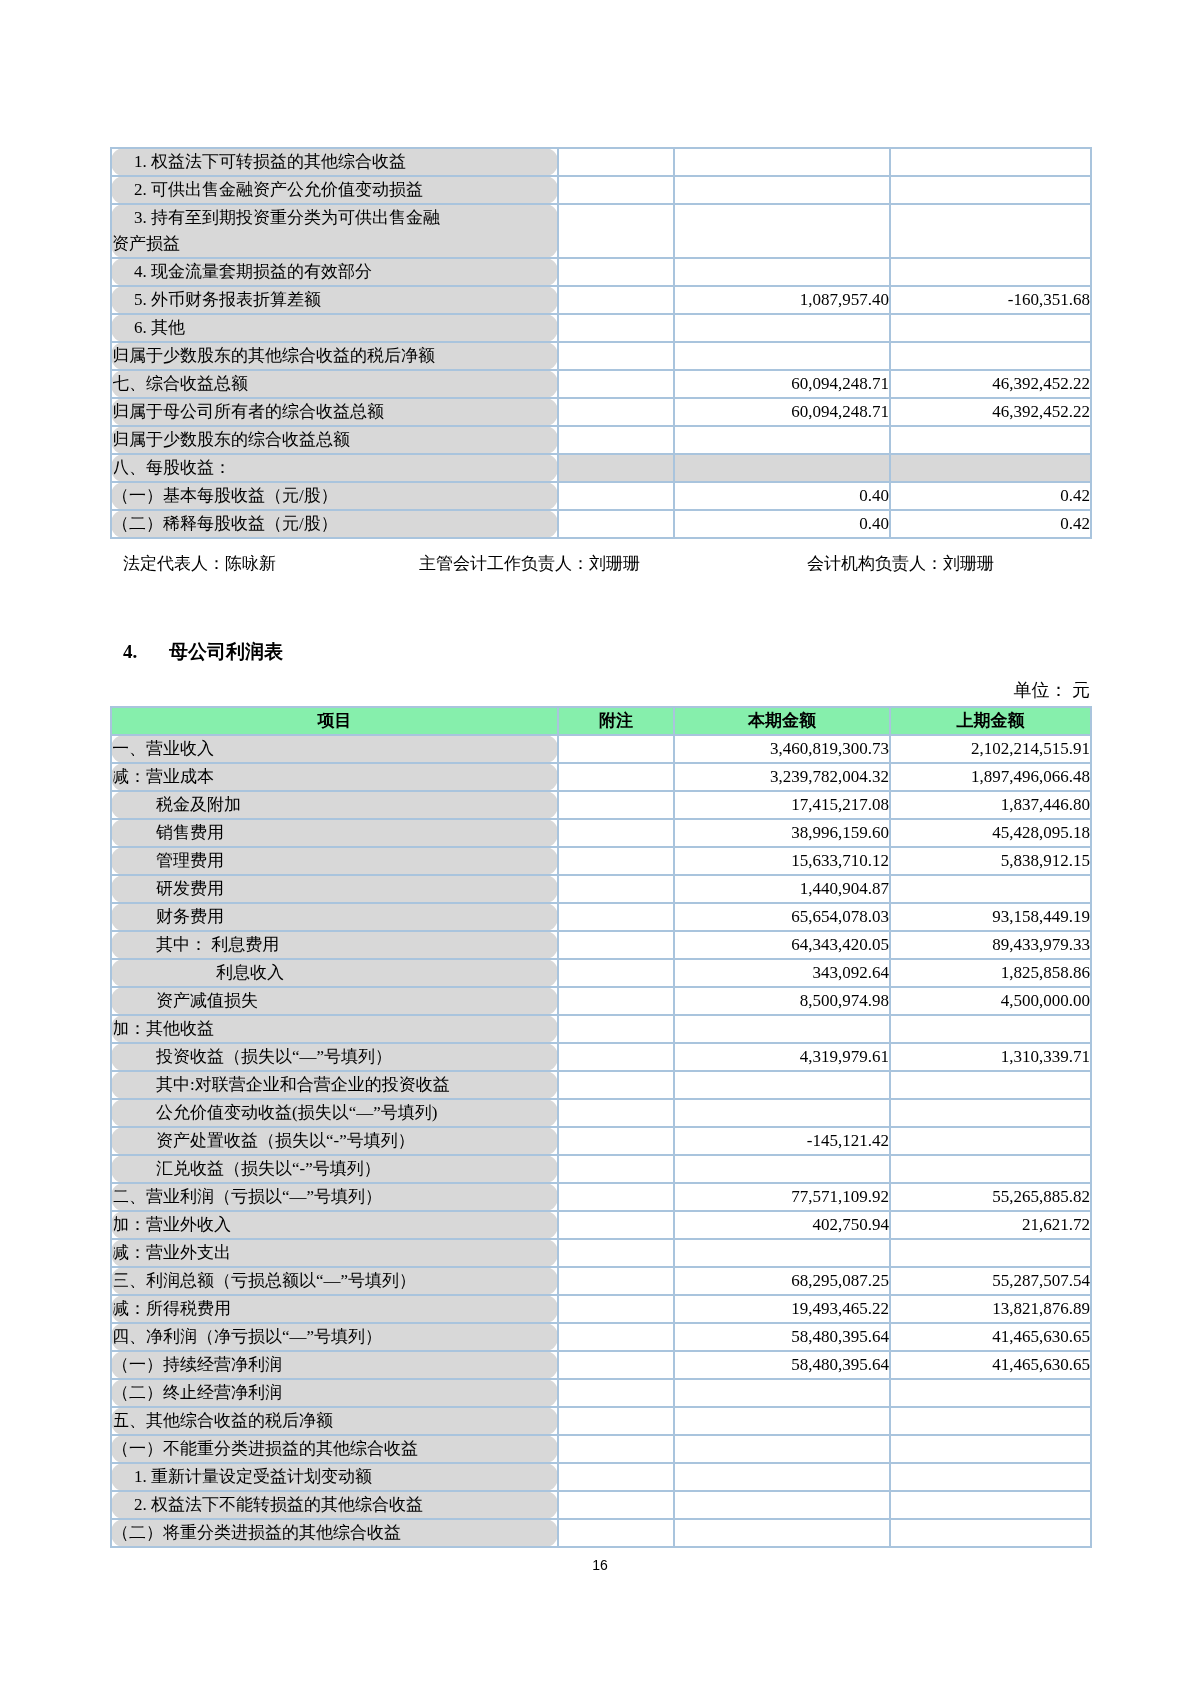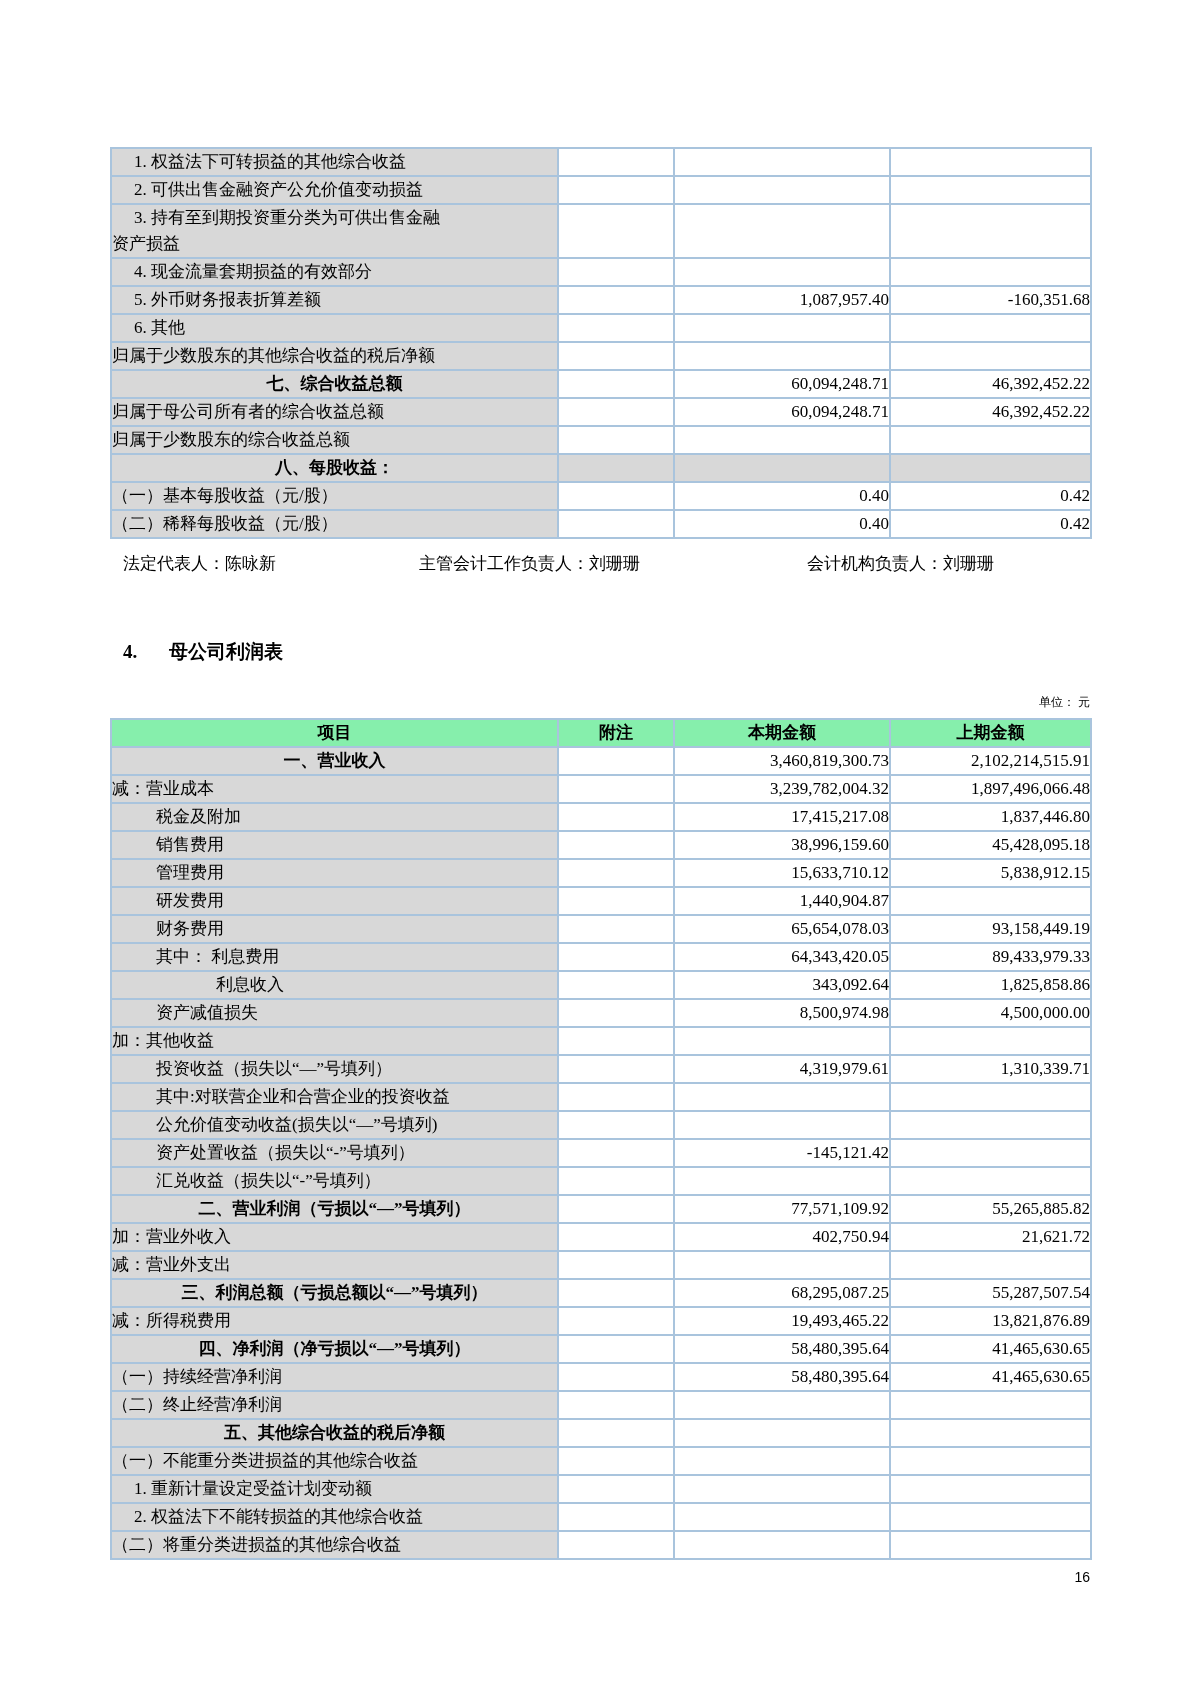--- a/index.html
+++ b/index.html
@@ -42,30 +42,31 @@
     background: #86efac;
     font-weight: bold;
     text-align: center;
   }
   td.lbl {
     background: #d8d8d8;
     padding-left: 13px;
     padding-right: 6px;
     white-space: pre-line;
     text-align: left;
+    border-radius: 13px;
   }
   td.note { background: #ffffff; }
   td.num {
     background: #ffffff;
     text-align: right;
     padding-right: 9px;
     font-family: "Liberation Serif", "DejaVu Serif", serif;
   }
   tr.shade td { background: #d8d8d8; }
-  td.b, tr .b, .b { font-weight: bold; text-align: center; }
+  td.b, tr .b, .b { font-weight: normal; }
   .ind1 { text-indent: 22px; }
   .ind2 { text-indent: 44px; }
   .ind4 { text-indent: 104px; margin-left: 36px; }
   
   #table1 { margin-top: 147px; }
   .sig-line {
     position: relative;
     height: 28px;
     margin-top: 11px;
     font-size: 17px;
@@ -76,29 +77,29 @@
   .sig-line .sig3 { position: absolute; left: 697px; }
   .section-title {
     margin-top: 60px;
     font-size: 19px;
     font-weight: bold;
     line-height: 28px;
     padding-left: 13px;
   }
   .section-title .sec-num { display: inline-block; min-width: 46px; }
   .unit-line {
-    margin-top: 24px;
+    margin-top: 12px;
     margin-bottom: 4px;
     text-align: right;
-    font-size: 12px;
+    font-size: 18px;
     line-height: 24px;
   }
   .page-number {
     margin-top: 9px;
-    text-align: right;
+    text-align: center;
     font-size: 14px;
     font-family: "Liberation Sans", sans-serif;
   }
 </style>
 </head>
 <body>
 
 <div class="content">
 
   <table class="fin" id="table1">

